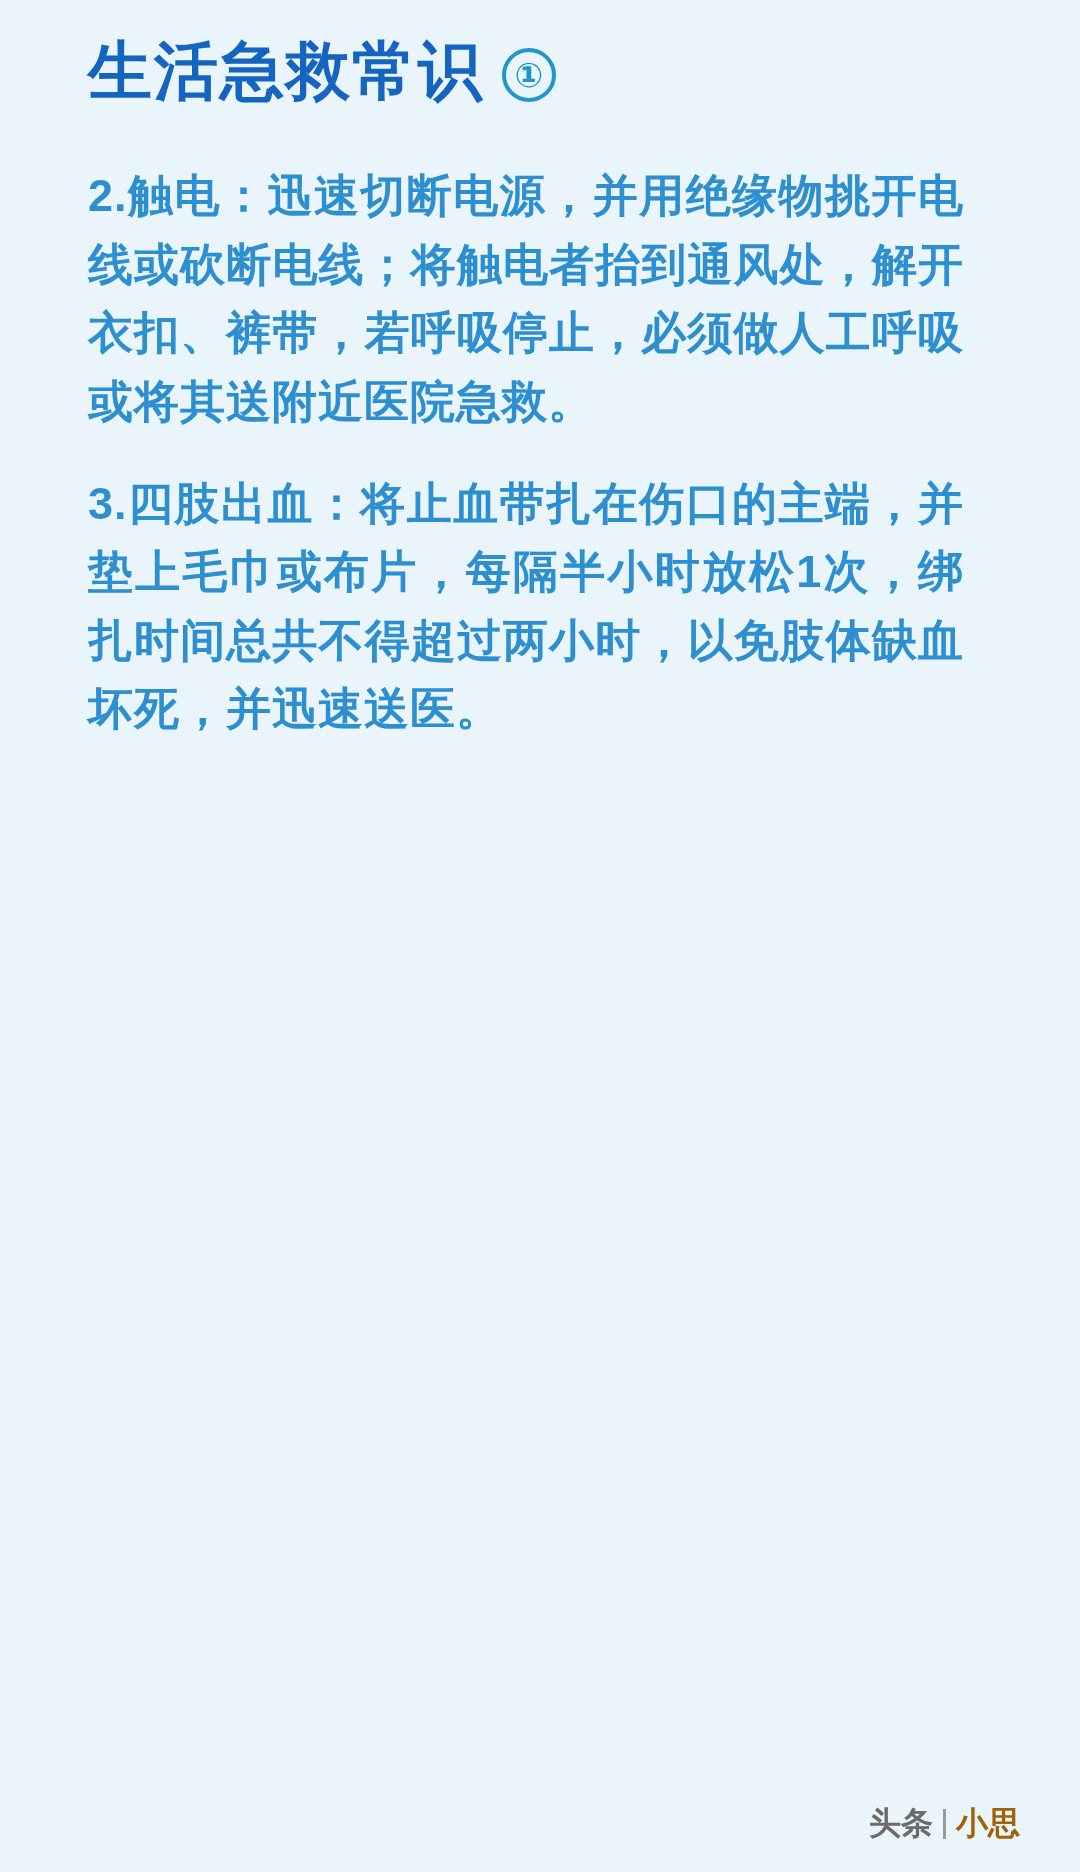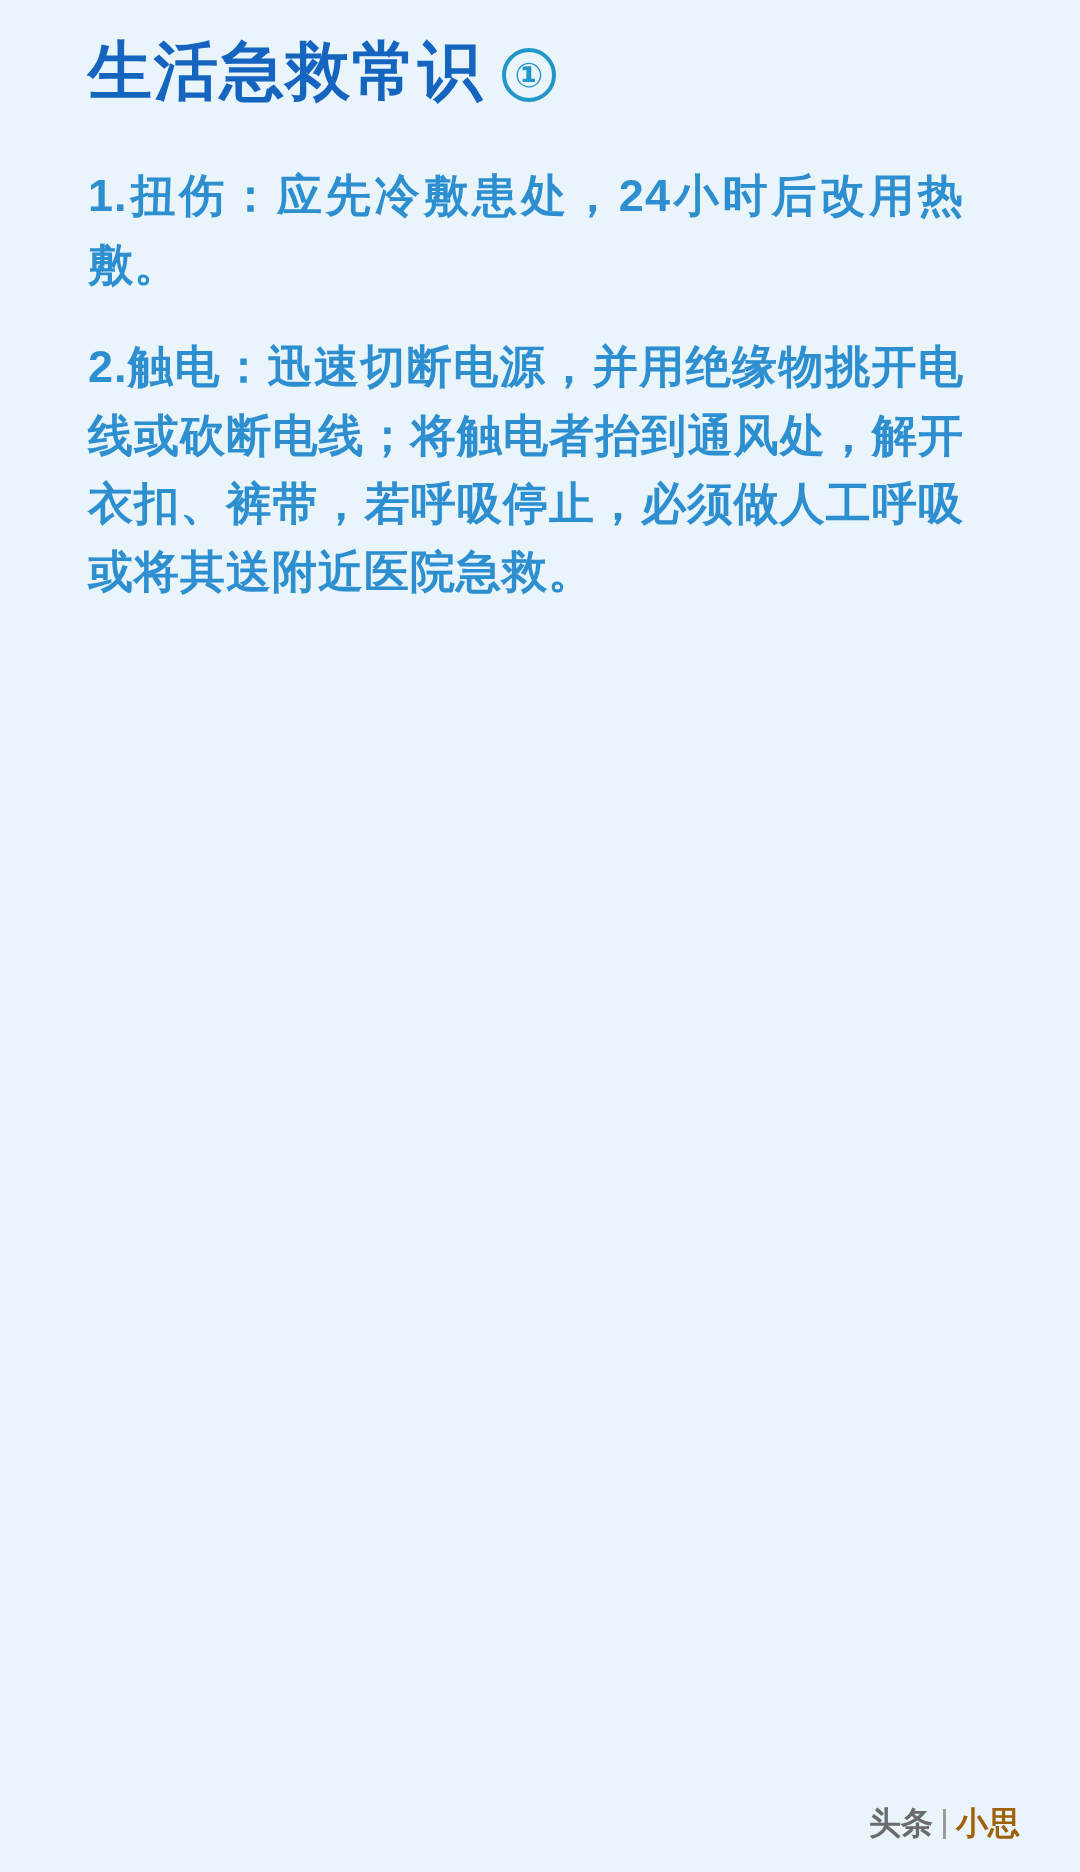--- a/index.html
+++ b/index.html
@@ -86,22 +86,22 @@
 </head>
 <body>
 
 <div class="page">
 
   <div class="title-row">
     <div class="title">生活急救常识</div>
     <div class="title-badge">①</div>
   </div>
 
-  <p class="para">1.扭伤：应先冷敷患处，24小时后改用热敷。</p>
   <p class="para">2.触电：迅速切断电源，并用绝缘物挑开电线或砍断电线；将触电者抬到通风处，解开衣扣、裤带，若呼吸停止，必须做人工呼吸或将其送附近医院急救。</p>
+  <p class="para">3.四肢出血：将止血带扎在伤口的主端，并垫上毛巾或布片，每隔半小时放松1次，绑扎时间总共不得超过两小时，以免肢体缺血坏死，并迅速送医。</p>
 
   <div class="footer">
     <span class="footer-logo">头条</span>
     <span class="footer-bar"></span>
     <span class="footer-name">小思</span>
   </div>
 
 </div>
 
 </body></html>

